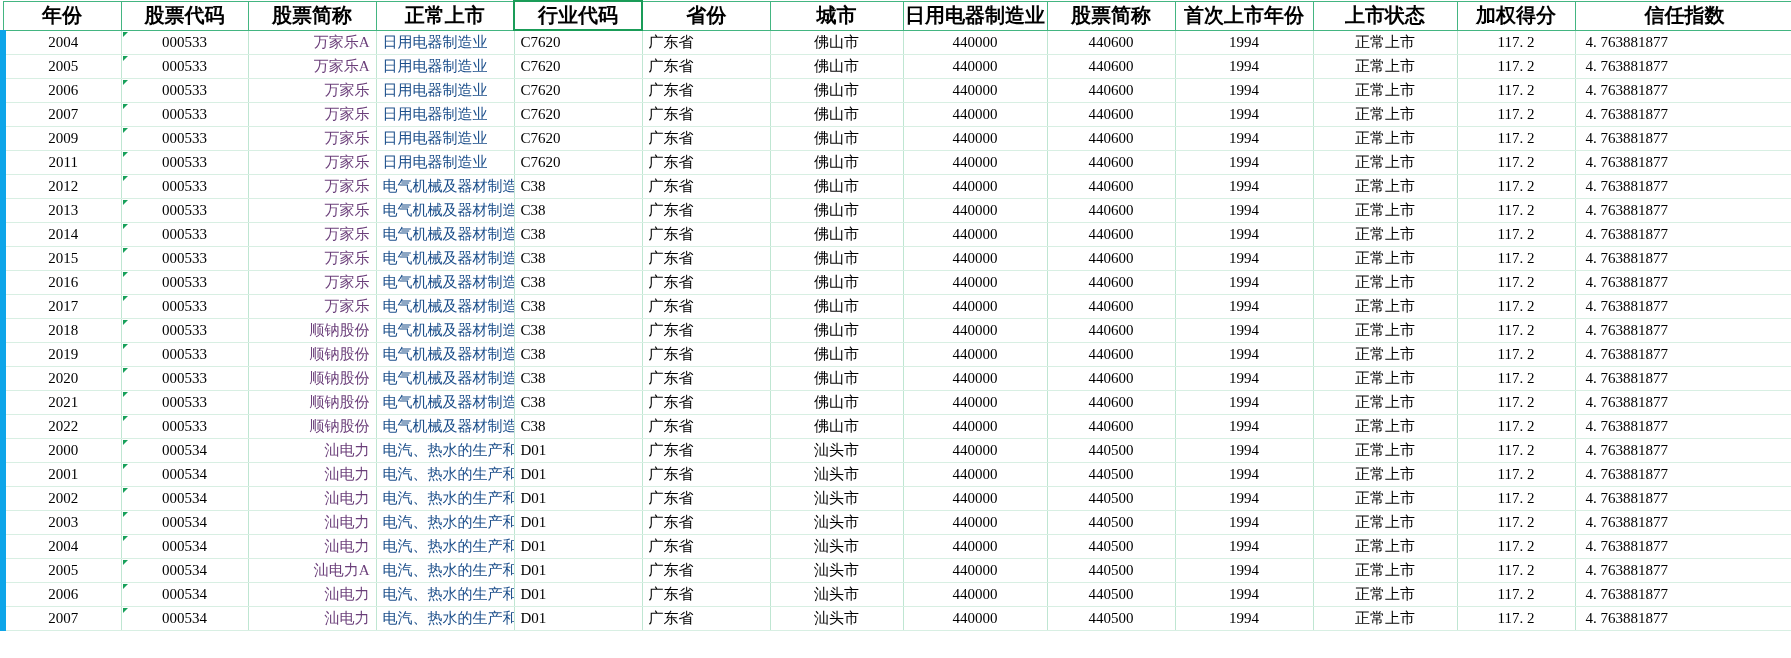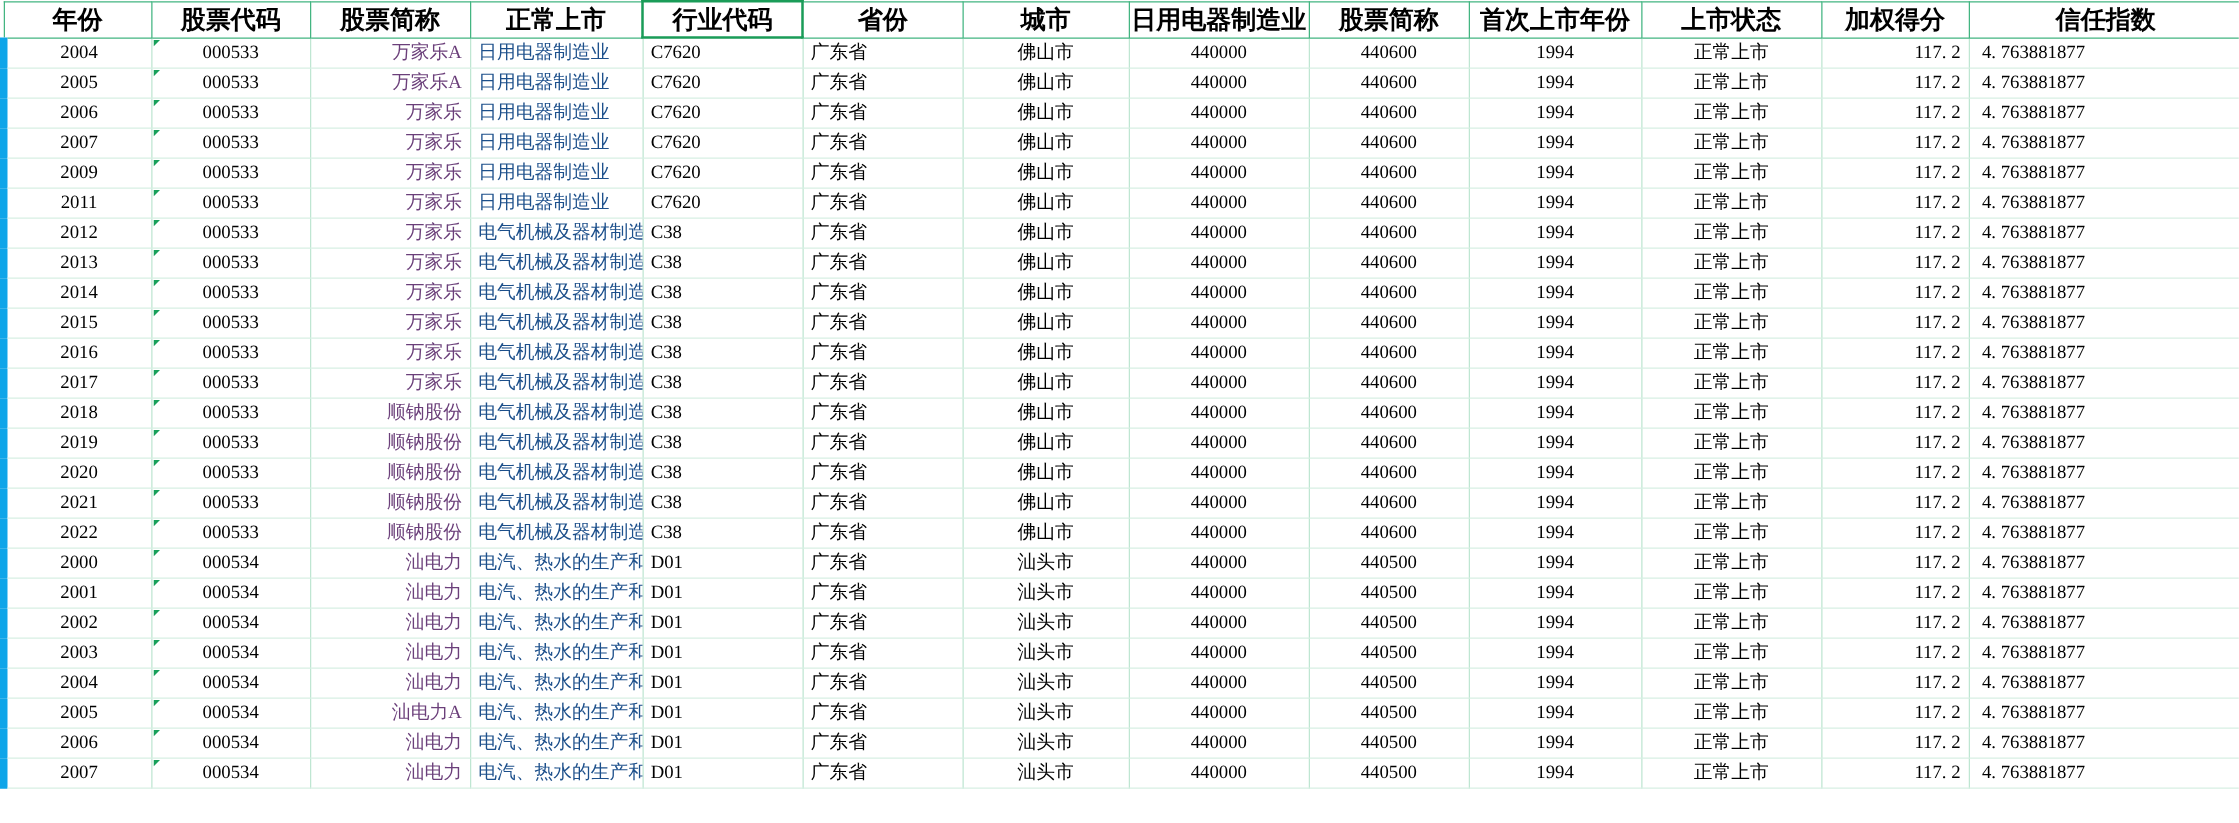--- a/index.html
+++ b/index.html
@@ -62,21 +62,21 @@
     padding: 0 6px;
     white-space: nowrap;
     overflow: hidden;
     font-size: 15px;
     line-height: 23px;
   }
   tbody tr td:first-child { border-left: 6px solid #0ea5e9; }
   tbody tr td:last-child  { border-right: 1px solid #43b581; padding-left: 10px; }
 
   td.a-center { text-align: center; }
-  td.a-right  { text-align: right; }
+  td.a-right  { text-align: center; }
   td.a-left   { text-align: left; }
 
   td.clip-ind  { color: #1c4f8b; }
   td.abbr      { color: #6b3f7a; text-align: right; }
   td.num       { color: #000; }
 
   
   td.code-cell { position: relative; }
   td.code-cell::before {
     content: "";

